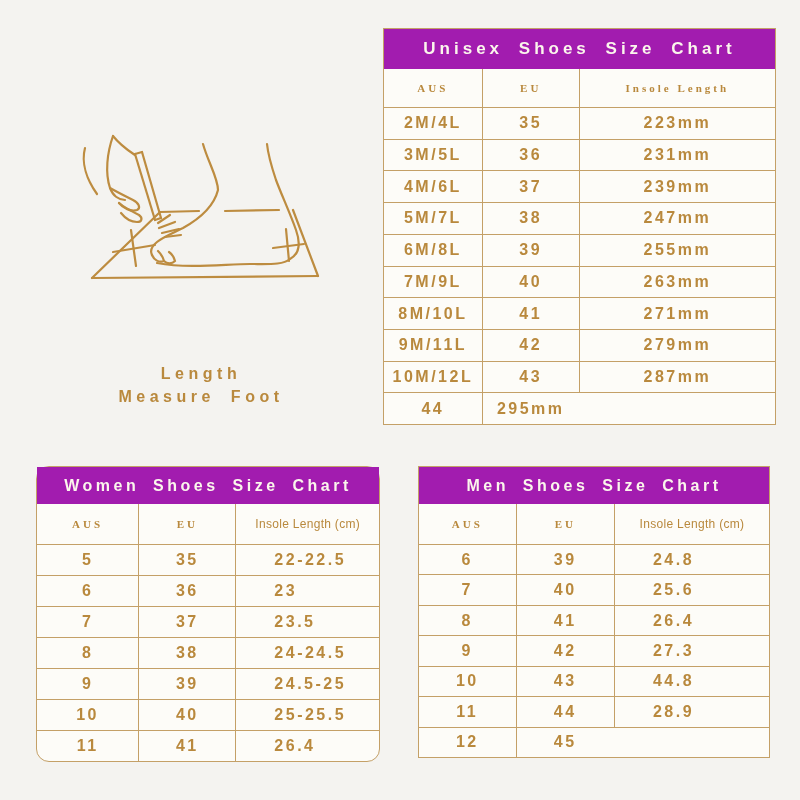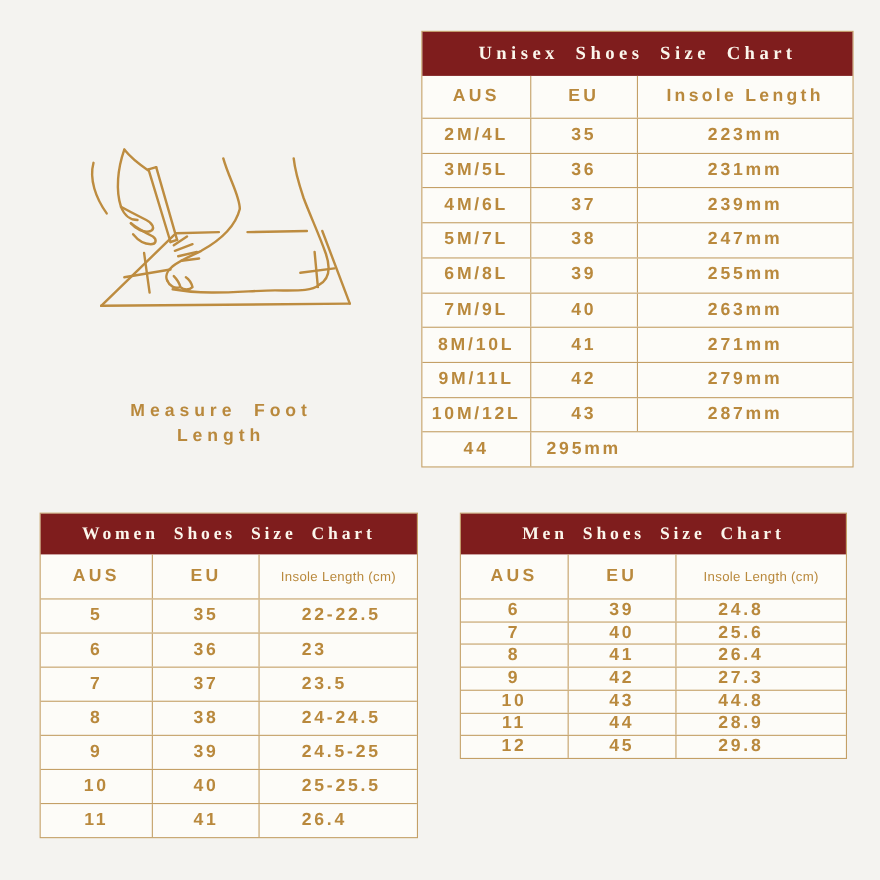--- a/index.html
+++ b/index.html
@@ -22,29 +22,28 @@
     display: flex;
     flex-direction: column;
     background: #fdfcf8;
     border: 1px solid #c4a067;
   }
   .size-table .bar {
     flex: 0 0 auto;
     display: flex;
     align-items: center;
     justify-content: center;
-    background: #7f1d1d;
+    background: #a21caf;
     color: #fbf6ec;
     font-weight: bold;
     white-space: nowrap;
-    font-family: Liberation Serif, serif;
   }
   .unisex { left: 383px; top: 28px;  width: 393px; height: 397px; }
-  .women  { left: 36px;  top: 466px; width: 344px; height: 296px; }
-  .men    { left: 418px; top: 466px; width: 352px; height: 224px; }
+  .women  { left: 36px;  top: 466px; width: 344px; height: 296px; border-radius: 13px; }
+  .men    { left: 418px; top: 466px; width: 352px; height: 292px; }
 
   .unisex .bar { height: 40px; font-size: 17px; letter-spacing: 4px; word-spacing: 7px; }
   .women .bar, .men .bar { height: 37px; font-size: 16px; letter-spacing: 3.5px; word-spacing: 6px; }
 
   .row { display: grid; }
   .u-cols { grid-template-columns: 25% 24.8% auto; }
   .w-cols { grid-template-columns: 29.6% 28.4% auto; }
   .m-cols { grid-template-columns: 27.6% 28.1% auto; }
 
   .thead { flex: 0 0 auto; }
@@ -60,21 +59,21 @@
     justify-content: center;
     color: #b9893d;
     font-weight: bold;
     font-size: 16px;
     letter-spacing: 2.5px;
     white-space: nowrap;
     overflow: hidden;
   }
   .cell + .cell { border-left: 1px solid #c4a067; }
 
-  .col-head { font-size: 16px; letter-spacing: 3px; }
+  .col-head { font-size: 11px; letter-spacing: 3px; font-family: Liberation Serif, serif; }
   .unisex .insole-head { letter-spacing: 3px; }
   .insole-head-cm { font-size: 12px; font-weight: normal; letter-spacing: 0.3px; }
   .left-insole { justify-content: flex-start; padding-left: 38px; text-align: right; }
 
   
   .illustration {
     position: absolute;
     left: 55px; top: 118px;
     width: 292px;
     margin: 0;
@@ -126,22 +125,22 @@
         <path d="M103,105 l12,-8 M104,110 l16,-6 M107,115 l17,-4 M110,119 l16,-2"></path>
 
         <path d="M58,134 L100,127"></path>
         <path d="M76,112 L81,148"></path>
 
         <path d="M218,130 L249,126"></path>
         <path d="M231,111 L234,143"></path>
       </g>
     </svg>
     <figcaption class="caption">
+      <span class="cap-line">Length</span>
       <span class="cap-line">Measure Foot</span>
-      <span class="cap-line">Length</span>
     </figcaption>
   </figure>
 
   <section class="size-table unisex">
     <header class="bar">Unisex Shoes Size Chart</header>
     <div class="row thead u-cols">
       <div class="cell col-head">AUS</div>
       <div class="cell col-head">EU</div>
       <div class="cell col-head insole-head">Insole Length</div>
     </div>
@@ -278,18 +277,17 @@
         <div class="cell left-insole">44.8</div>
       </div>
       <div class="row m-cols">
         <div class="cell">11</div>
         <div class="cell">44</div>
         <div class="cell left-insole">28.9</div>
       </div>
       <div class="row m-cols">
         <div class="cell">12</div>
         <div class="cell">45</div>
-        <div class="cell left-insole">29.8</div>
       </div>
     </div>
   </section>
 
 </div>
 
 </body></html>

